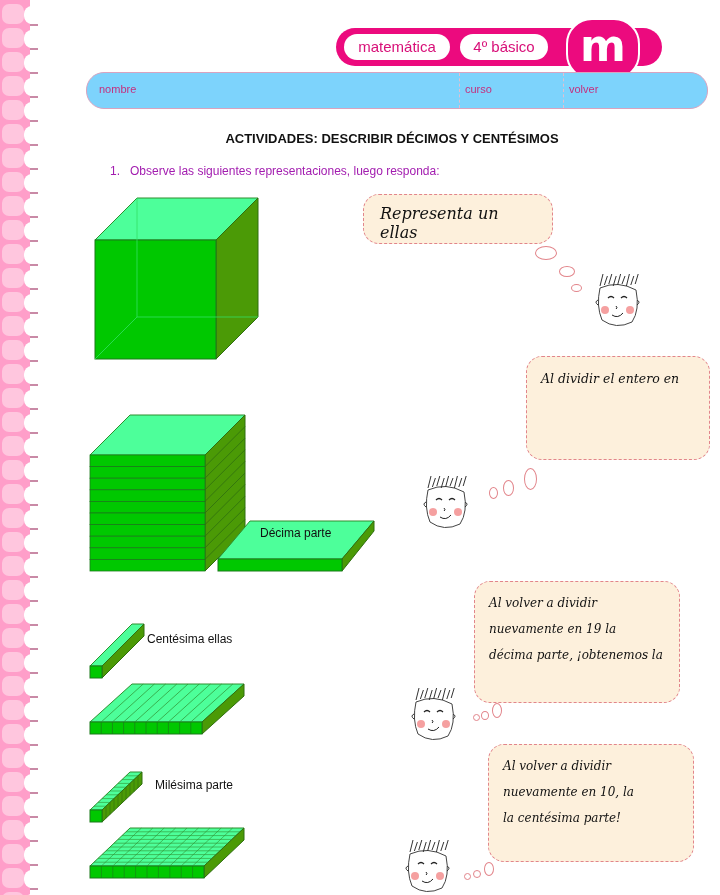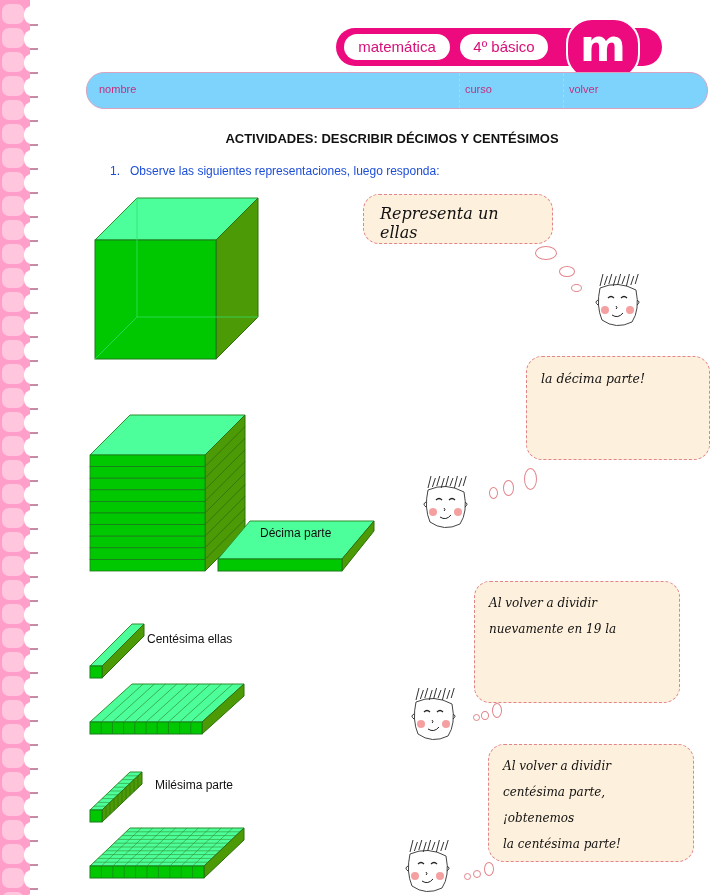--- a/index.html
+++ b/index.html
@@ -11,21 +11,21 @@
 
   .brand-bar { position:absolute; left:336px; top:28px; width:326px; height:38px; background:#ec0a7e; border-radius:19px; }
   .pill { position:absolute; top:34px; height:26px; background:#fff; border-radius:13px; color:#d80f78; font-size:15px; line-height:26px; text-align:center; }
   .logo-m { position:absolute; left:566px; top:18px; width:70px; height:58px; background:#ec0a7e; border-radius:26px; border:2px solid #fff; color:#fff; font-weight:bold; font-size:44px; line-height:52px; text-align:center; font-family:"DejaVu Sans", sans-serif; }
 
   .info-row { position:absolute; left:86px; top:72px; width:620px; height:35px; border:1.5px solid #d9a3bf; border-radius:18px; background:#7dd3fc; }
   .info-row .lbl { position:absolute; top:10px; font-size:11px; color:#c4307e; }
   .info-row .sep { position:absolute; top:0; width:0; height:35px; border-left:1px dashed #e2bfd0; }
 
   .title { position:absolute; left:0; width:720px; top:131px; text-align:center; font-weight:bold; font-size:13px; color:#111; padding-left:64px; box-sizing:border-box; }
-  .instr { position:absolute; left:110px; top:164px; font-size:12px; color:#1d4ed8; }
+  .instr { position:absolute; left:110px; top:164px; font-size:12px; color:#a21caf; }
 
   .bubble { position:absolute; background:#fdf0dc; border:1.5px dashed #e2858b; border-radius:16px; font-family:"DejaVu Serif", serif; font-style:italic; color:#111; box-sizing:border-box; }
   .cloud { position:absolute; border:1.3px solid #e2858b; border-radius:50%; background:#fff; }
 
   .fig-label { position:absolute; font-size:12px; color:#111; }
   svg { position:absolute; overflow:visible; }
 </style>
 </head>
 <body>
 
@@ -294,37 +294,38 @@
 <div class="fig-label" style="left:155px;top:778px;">Milésima parte</div>
 
 <div class="bubble" style="left:363px;top:194px;width:190px;height:50px;padding:9px 16px;font-size:16px;">
   <div>Representa un ellas</div>
 </div>
 <div class="cloud" style="left:535px;top:246px;width:20px;height:12px;"></div>
 <div class="cloud" style="left:559px;top:266px;width:14px;height:9px;"></div>
 <div class="cloud" style="left:571px;top:284px;width:9px;height:6px;"></div>
 
 <div class="bubble" style="left:526px;top:356px;width:184px;height:104px;padding:10px 14px;font-size:12.5px;line-height:24px;">
-  <div>la décima parte!</div>
+  <div>Al dividir el entero en</div>
 </div>
 <div class="cloud" style="left:524px;top:468px;width:11px;height:20px;"></div>
 <div class="cloud" style="left:503px;top:480px;width:9px;height:14px;"></div>
 <div class="cloud" style="left:489px;top:487px;width:7px;height:10px;"></div>
 
 <div class="bubble" style="left:474px;top:581px;width:206px;height:122px;padding:8px 14px;font-size:12px;line-height:26px;">
   <div>Al volver a dividir</div>
   <div>nuevamente en 19 la</div>
+  <div>décima parte, ¡obtenemos la</div>
 </div>
 <div class="cloud" style="left:492px;top:703px;width:8px;height:13px;"></div>
 <div class="cloud" style="left:481px;top:711px;width:6px;height:7px;"></div>
 <div class="cloud" style="left:473px;top:714px;width:5px;height:5px;"></div>
 
 <div class="bubble" style="left:488px;top:744px;width:206px;height:118px;padding:8px 14px;font-size:12px;line-height:26px;">
   <div>Al volver a dividir</div>
-  <div>centésima parte, ¡obtenemos</div>
+  <div>nuevamente en 10, la</div>
   <div>la centésima parte!</div>
 </div>
 <div class="cloud" style="left:484px;top:862px;width:8px;height:12px;"></div>
 <div class="cloud" style="left:473px;top:870px;width:6px;height:6px;"></div>
 <div class="cloud" style="left:464px;top:873px;width:5px;height:5px;"></div>
 
 <svg style="left:588px;top:266px;" width="60" height="66">
     <g class="face">
       <path d="M12,22 Q8,40 14,54 Q28,64 44,56 Q52,44 48,24 Q30,14 12,22 Z" fill="#fff" stroke="#444" stroke-width="1"></path>
       <line x1="12" y1="20" x2="15" y2="8" stroke="#333" stroke-width="1"></line>

